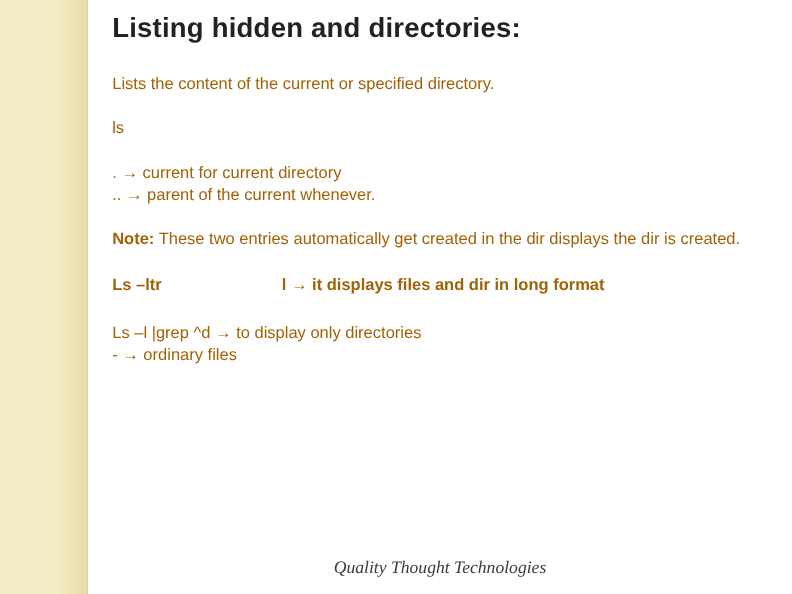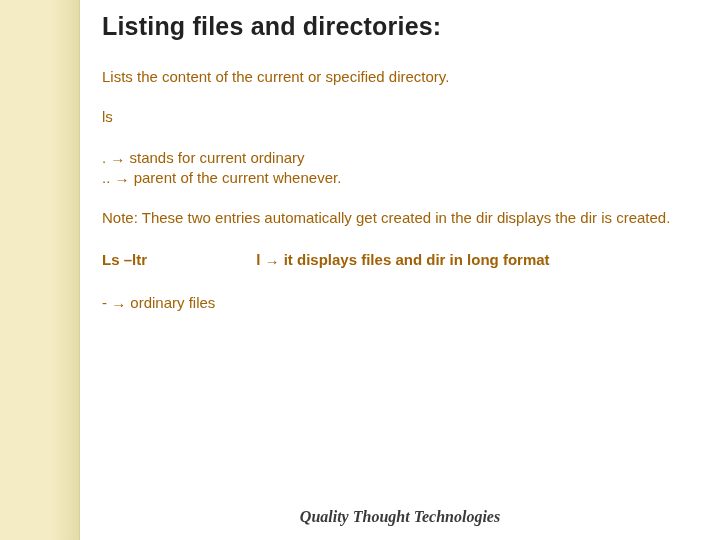--- a/index.html
+++ b/index.html
@@ -35,75 +35,78 @@
     letter-spacing: 0.2px;
   }
   .body-text {
     font-size: 15px;
     color: #a16207;
     line-height: 1.35;
   }
   .para  { margin-bottom: 20px; }
   .para2 { margin-bottom: 20px; }
   .note-line { margin-bottom: 22px; }
-  .note-line .label { font-weight: normal; }
+  .note-line .label { font-weight: bold; }
   .ltr-row { margin-bottom: 22px; font-weight: bold; }
   .ltr-row .cmd { display: inline-block; width: 150px; }
   .grep-block { margin-bottom: 22px; }
   .footer {
     position: absolute;
     left: 0;
     bottom: 14px;
     width: 100%;
     text-align: center;
     font-size: 16px;
-    font-weight: bold;
+    font-weight: normal;
     font-style: italic;
     color: #3a3a3a;
     font-family: Georgia, 'Times New Roman', serif;
   }
   .arrow {
     font-family: Arial, sans-serif;
   }
 </style>
 </head>
 <body>
 
 <div class="sidebar-strip"></div>
 
 <div class="content-panel">
 
-  <h1 class="slide-title">Listing files and directories:</h1>
+  <h1 class="slide-title">Listing hidden and directories:</h1>
 
   <div class="body-text">
 
     <div class="para">Lists the content of the current or specified directory.</div>
 
     <div class="para">ls</div>
 
     <div class="para2">
       <div>
-        <span>. </span><span class="arrow">→</span><span> stands for current ordinary</span>
+        <span>. </span><span class="arrow">→</span><span> current for current directory</span>
       </div>
       <div>
         <span>.. </span><span class="arrow">→</span><span> parent of the current whenever.</span>
       </div>
     </div>
 
     <div class="note-line" style="padding-left:0;">
       <span class="label">Note:</span><span> These two entries automatically get created in the dir displays the dir is created.</span>
     </div>
 
     <div class="ltr-row">
       <span class="cmd">Ls –ltr</span>
       <span>l </span><span class="arrow">→</span><span> it displays files and dir in long format</span>
     </div>
 
     <div class="grep-block">
       <div>
+        <span>Ls –l |grep ^d </span><span class="arrow">→</span><span> to display only directories</span>
+      </div>
+      <div>
         <span>- </span><span class="arrow">→</span><span> ordinary files</span>
       </div>
     </div>
 
   </div>
 
   <div class="footer">Quality Thought Technologies</div>
 
 </div>
 

